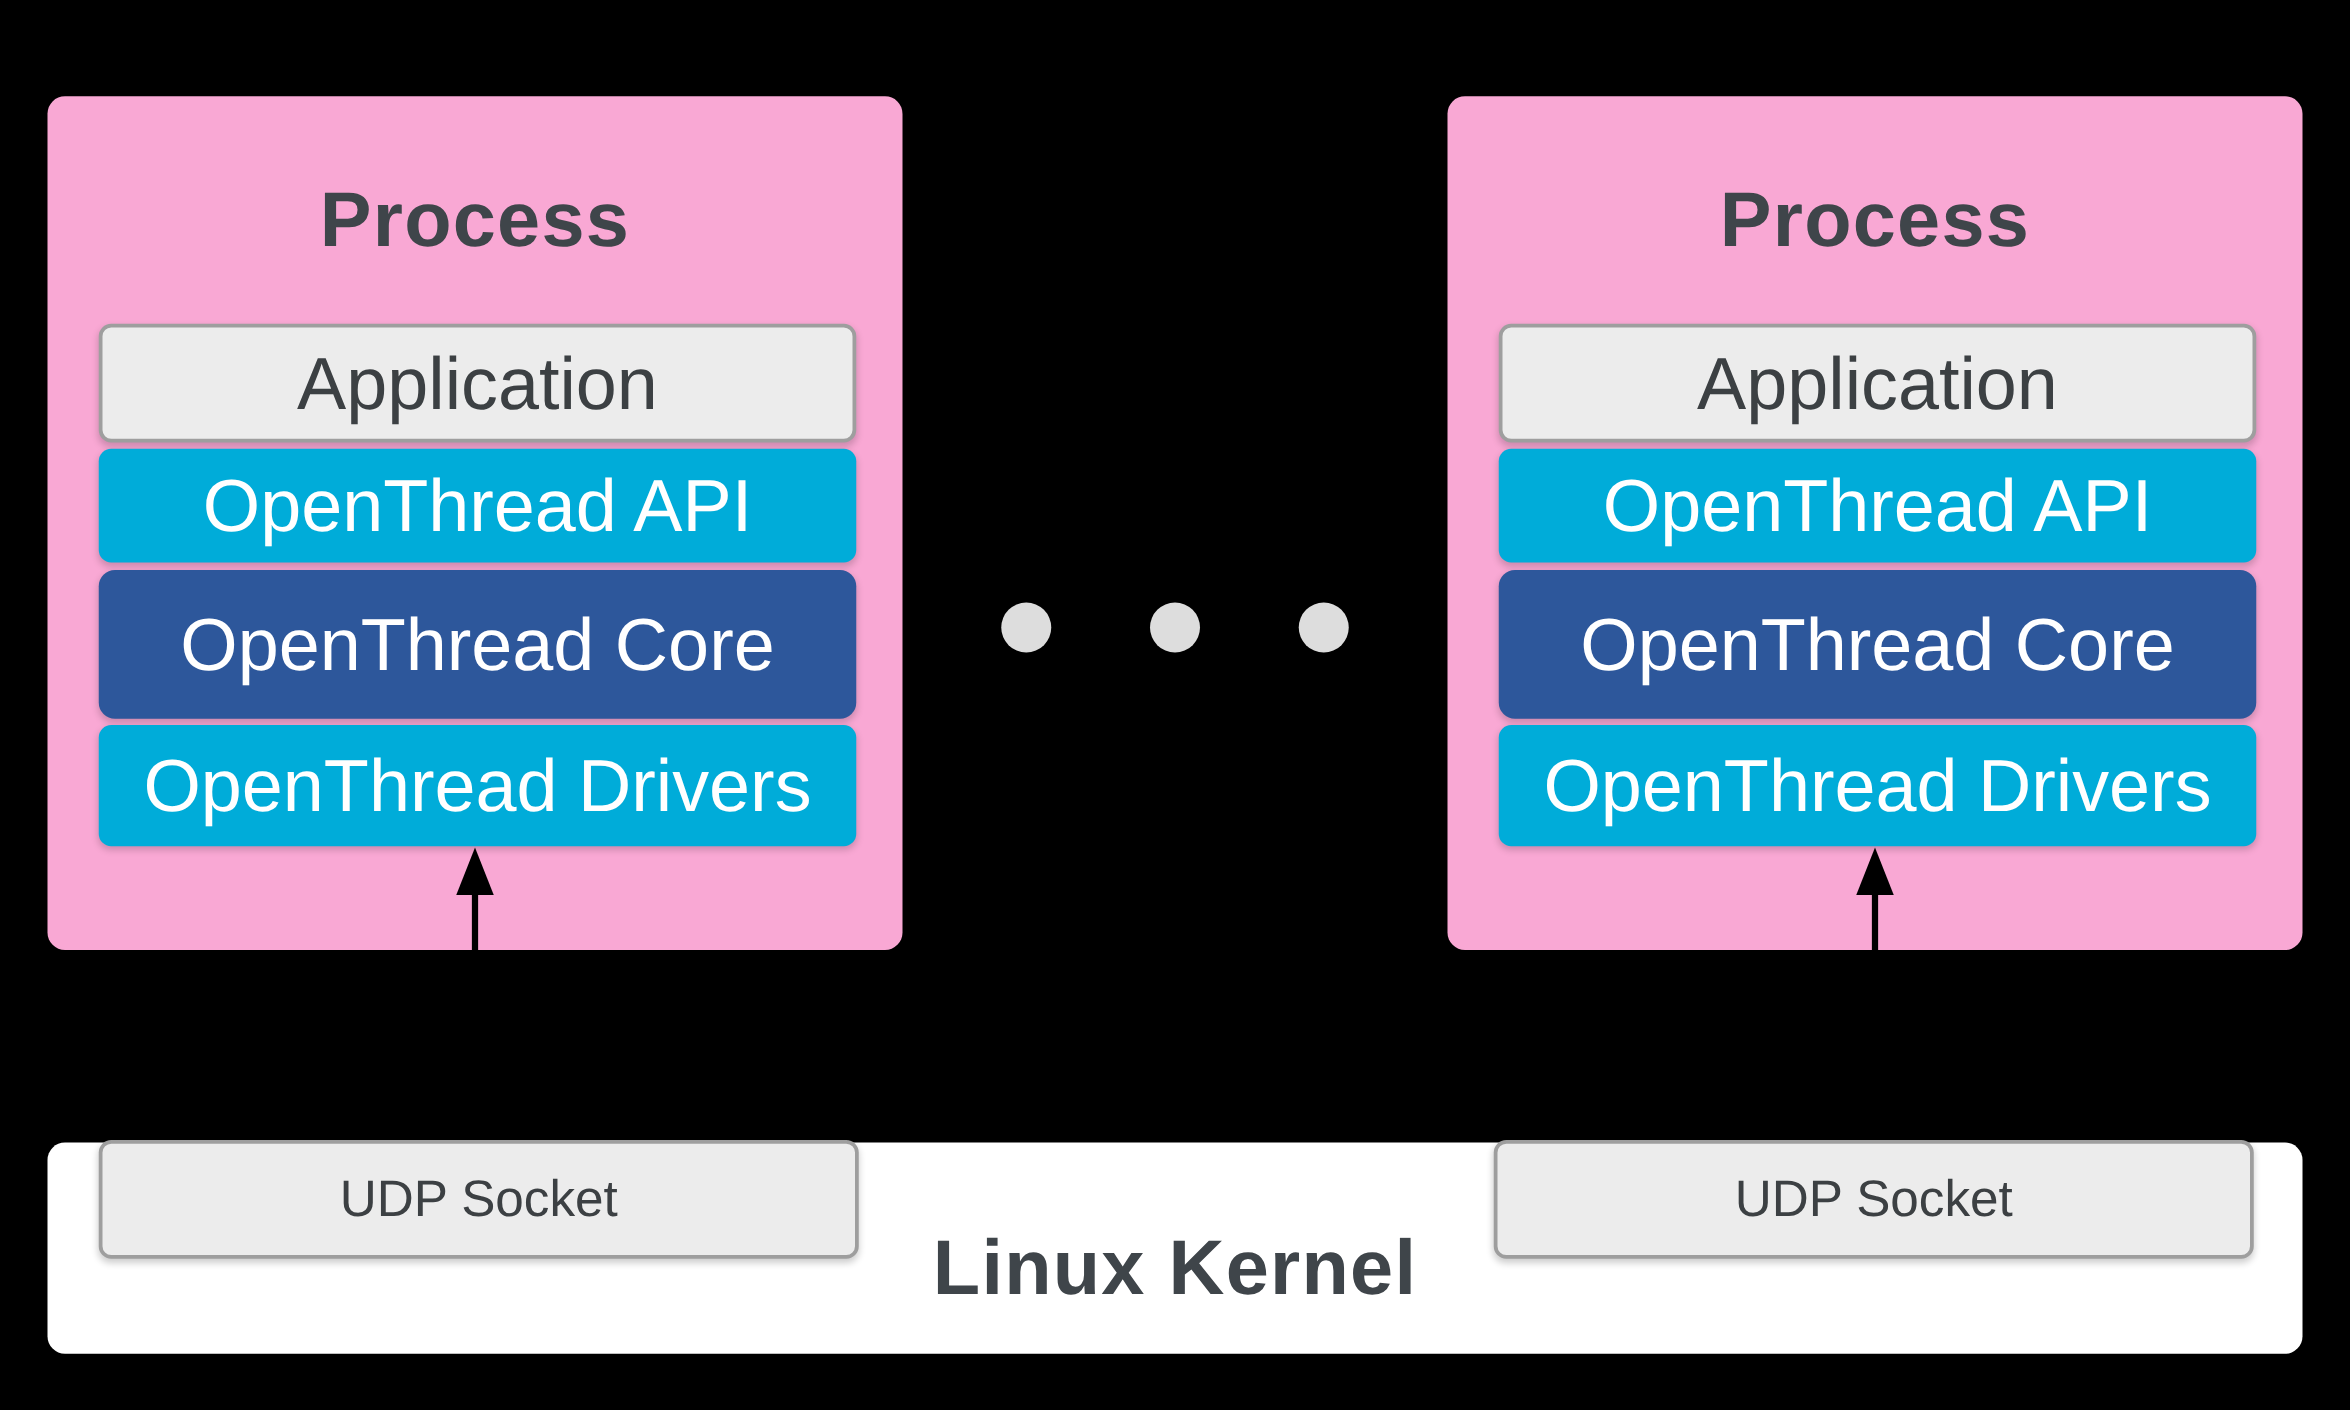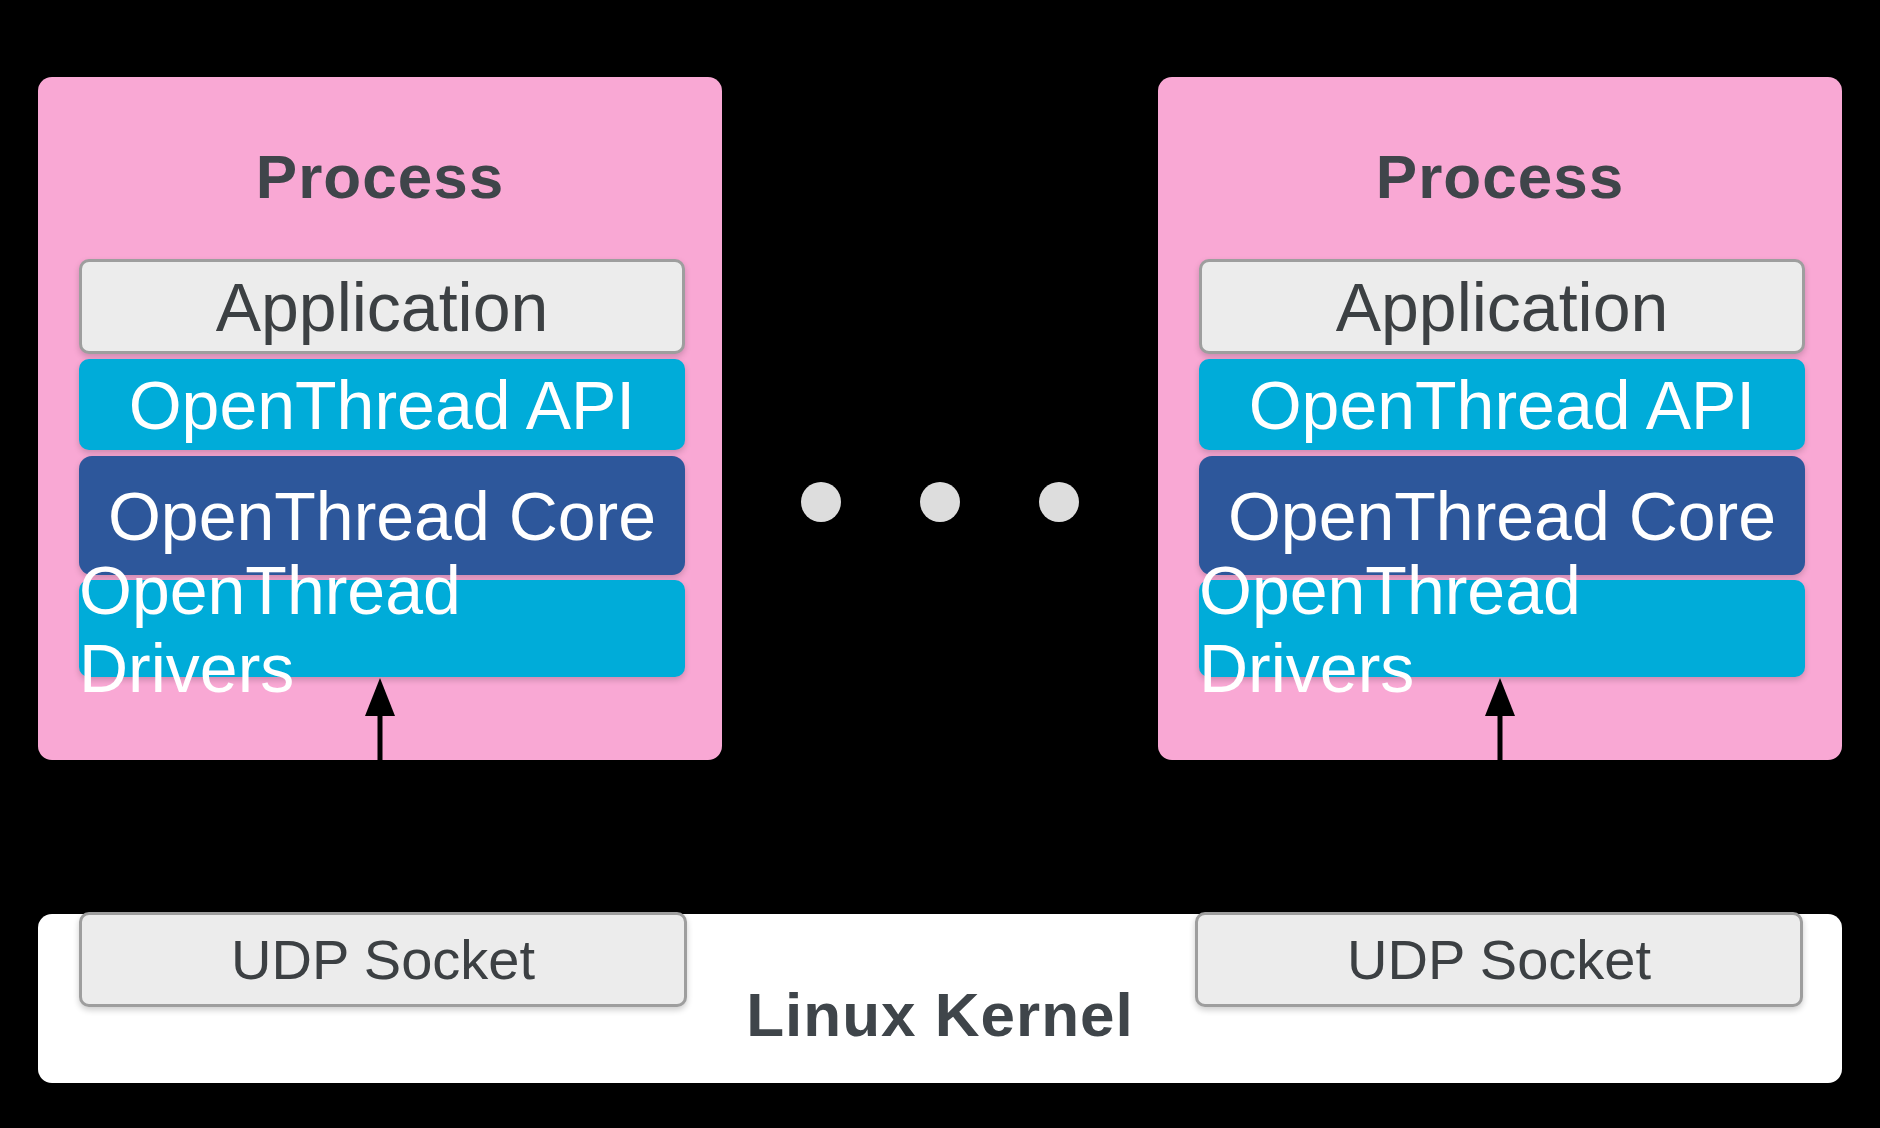--- a/index.html
+++ b/index.html
@@ -44,21 +44,21 @@
 
   
   .layer {
     position: absolute;
     left: 41px;
     width: 606px;
     border-radius: 10px;
     display: flex;
     align-items: center;
     justify-content: center;
-    font-size: 68px;
+    font-size: 59px;
     font-weight: 400;
     box-shadow: 0 3px 6px rgba(0,0,0,0.18);
   }
   .layer--application { top: 182px; height: 95px; border: 3px solid #9E9E9E; }
   .layer--api         { top: 282px; height: 91px; justify-content: center; }
   .layer--core        { top: 379px; height: 119px; border-radius: 13px; }
   .layer--drivers     { top: 503px; height: 97px; justify-content: center; }
 
   
   .arrow {
@@ -124,21 +124,21 @@
   .udp {
     position: absolute;
     top: -2px;
     width: 608px;
     height: 95px;
     border: 3px solid #9E9E9E;
     border-radius: 10px;
     display: flex;
     align-items: center;
     justify-content: center;
-    font-size: 56px;
+    font-size: 41px;
     font-weight: 400;
     box-shadow: 0 3px 6px rgba(0,0,0,0.2);
   }
   .udp--left  { left: 41px; }
   .udp--right { left: 1157px; }
 </style>
 </head>
 <body style="background: rgb(0, 0, 0);">
 
 <div class="canvas">

